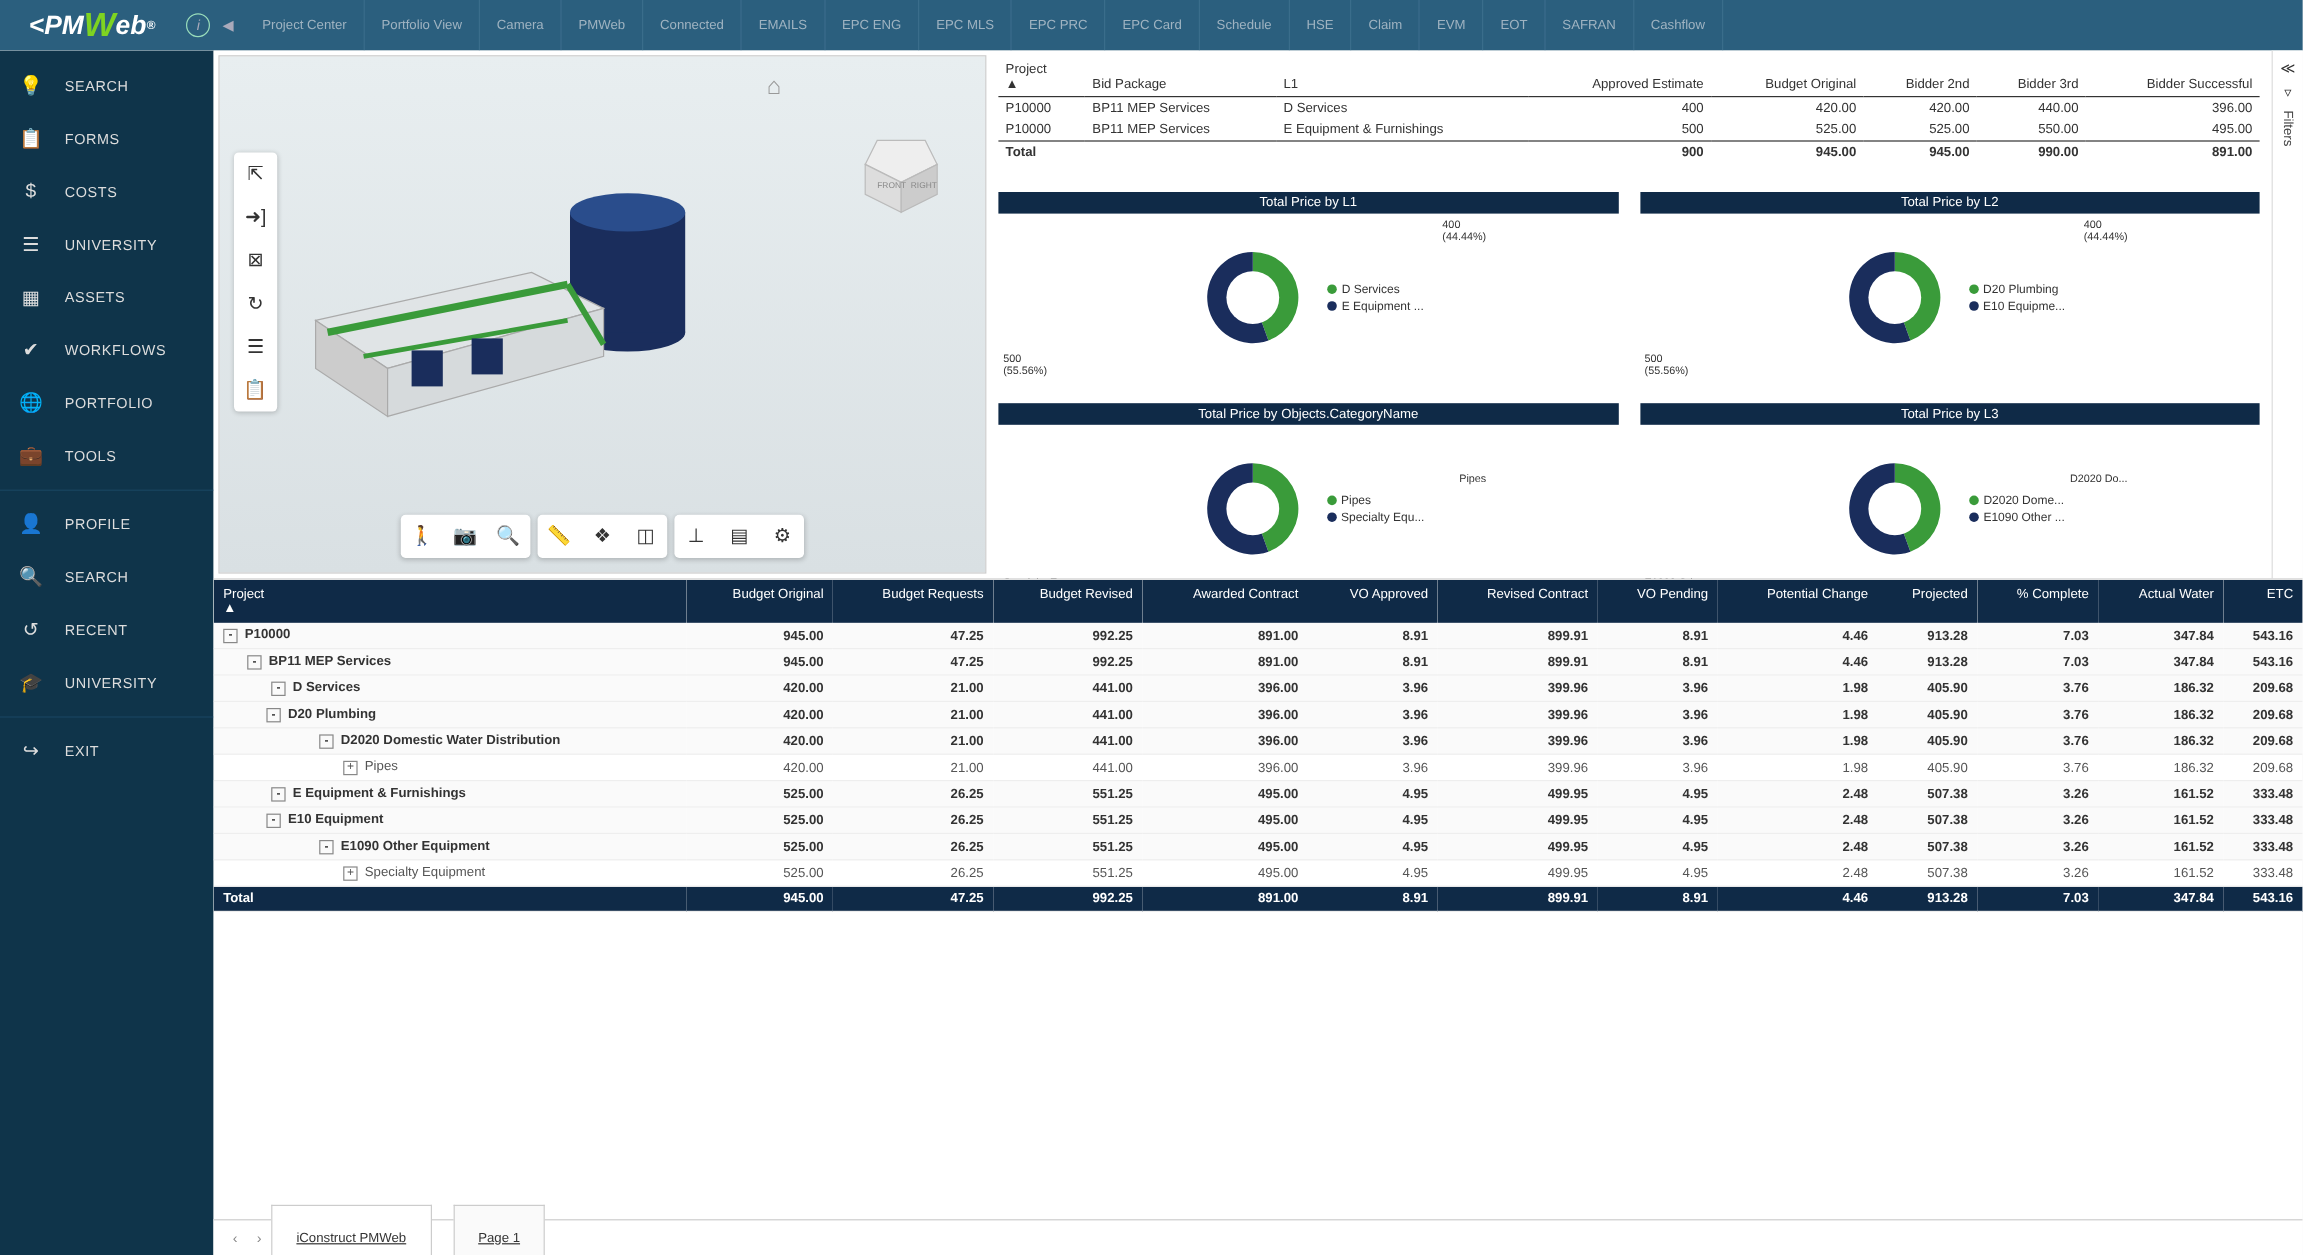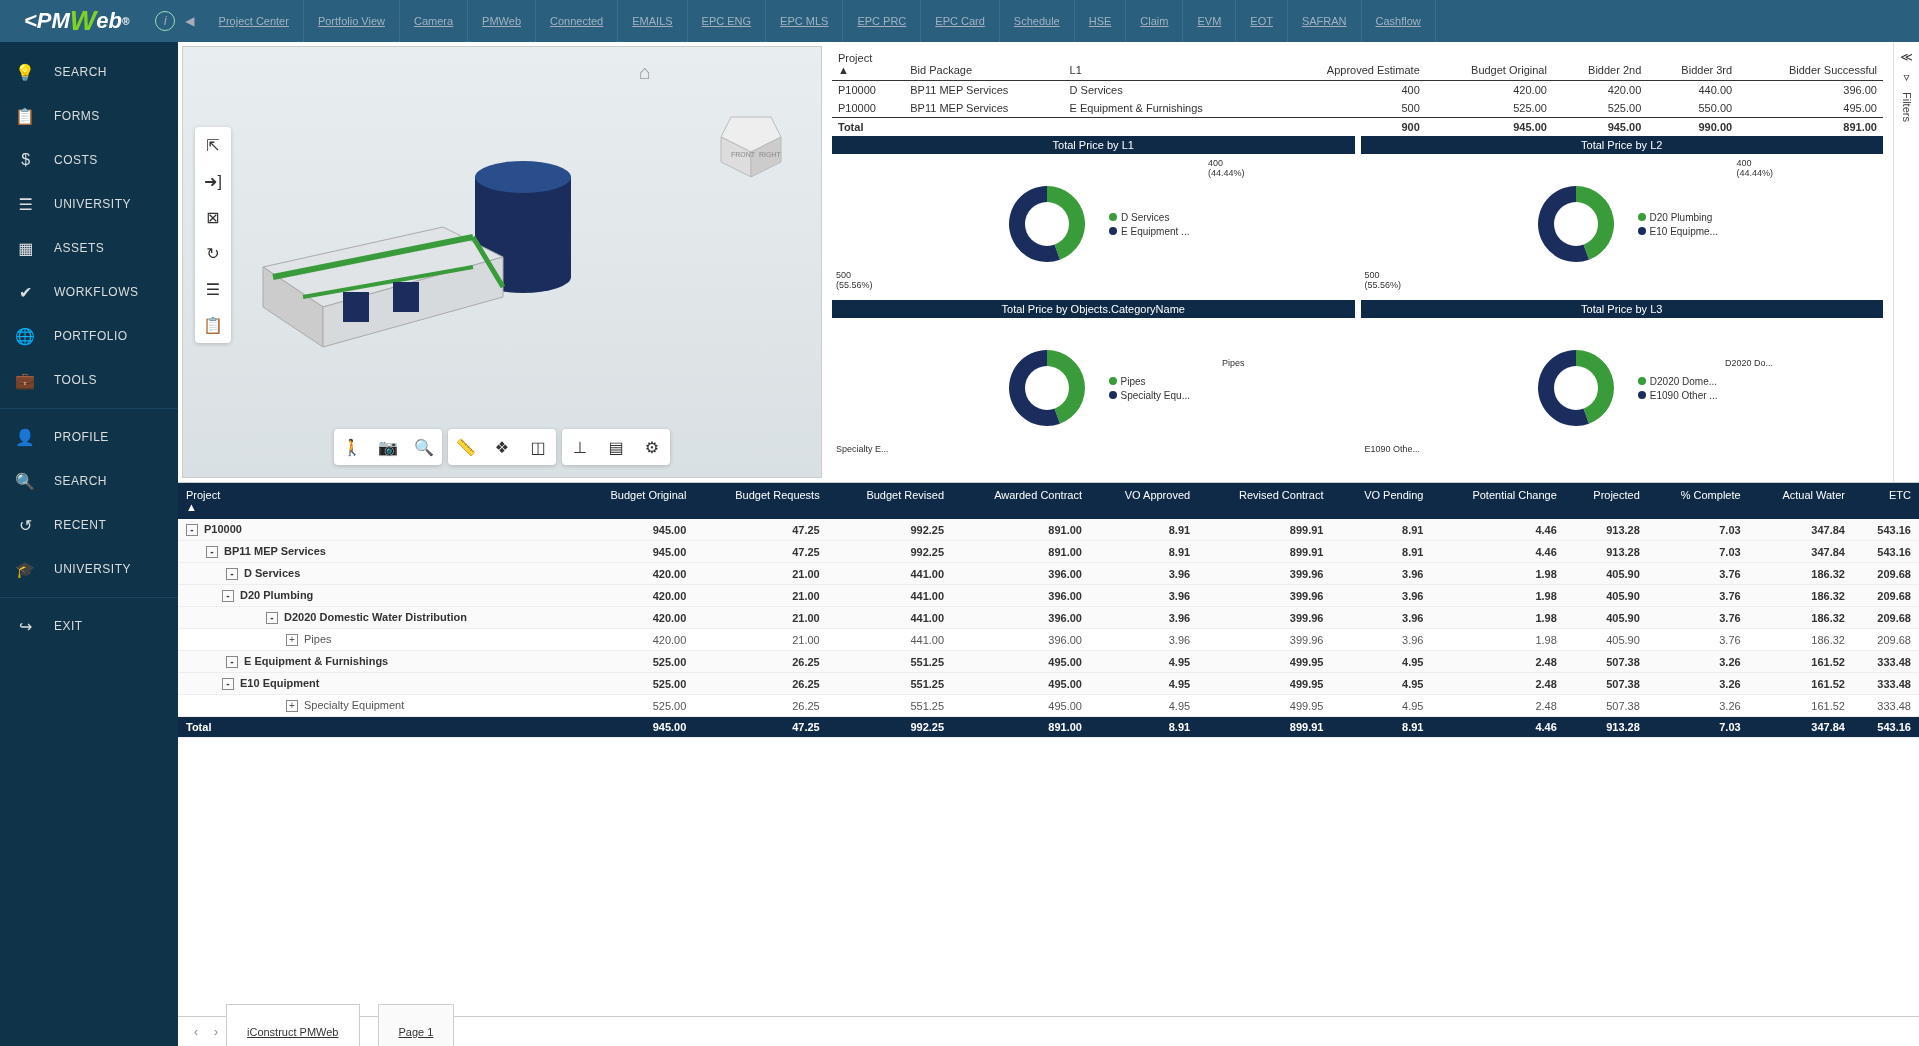--- a/index.html
+++ b/index.html
@@ -3,21 +3,21 @@
 <meta charset="utf-8">
 <style>
 * { box-sizing: border-box; margin: 0; padding: 0; }
 body { font-family: 'Segoe UI', Arial, sans-serif; font-size: 12px; color: #333; background: #f5f5f5; overflow: hidden; }
 .app { display: flex; flex-direction: column; height: 100vh; }
 .topbar { background: #2b5f7e; height: 42px; display: flex; align-items: center; padding: 0 8px; color: #aab; }
 .logo { color: #fff; font-size: 22px; font-weight: bold; font-style: italic; padding: 0 16px; display: flex; align-items: center; white-space: nowrap; }
 .logo .w { color: #7ed321; font-size: 28px; }
 .logo sup { font-size: 10px; }
 .info-icon { width: 20px; height: 20px; border: 1.5px solid #9db; border-radius: 50%; display: inline-flex; align-items: center; justify-content: center; margin: 0 10px; font-style: italic; }
-.toptabs { display: flex; height: 100%; flex: 1; overflow: hidden; text-decoration: underline; }
+.toptabs { display: flex; height: 100%; flex: 1; overflow: hidden; }
 .toptab { padding: 0 14px; display: flex; align-items: center; color: #9fb3c1; font-size: 11px; border-right: 1px solid #3a6d8b; cursor: pointer; white-space: nowrap; }
 .main { display: flex; flex: 1; overflow: hidden; }
 .sidebar { width: 178px; background: #0f344a; color: #ddd; display: flex; flex-direction: column; padding-top: 8px; }
 .side-item { display: flex; align-items: center; padding: 12px 16px; cursor: pointer; font-size: 12px; letter-spacing: 0.5px; }
 .side-icon { width: 20px; height: 20px; margin-right: 18px; display: inline-flex; align-items: center; justify-content: center; font-size: 16px; }
 .side-sep { border-top: 1px solid #1a4560; margin: 6px 0; }
 .content { flex: 1; display: flex; flex-direction: column; background: #fff; position: relative; }
 .upper { display: flex; height: 440px; }
 .viewer { width: 640px; background: linear-gradient(#e8eef0, #d9e0e3); position: relative; margin: 4px; border: 1px solid #ccc; }
 .viewer-toolbar-left { position: absolute; left: 12px; top: 80px; background: #fff; border-radius: 4px; box-shadow: 0 1px 4px rgba(0,0,0,0.2); display: flex; flex-direction: column; }
@@ -26,21 +26,21 @@
 .vbtn-group { background: #fff; border-radius: 4px; box-shadow: 0 1px 4px rgba(0,0,0,0.2); display: flex; }
 .home-icon { position: absolute; top: 14px; right: 170px; font-size: 20px; color: #999; cursor: pointer; }
 .cube { position: absolute; top: 60px; right: 30px; width: 80px; height: 80px; }
 .model { position: absolute; left: 60px; top: 90px; width: 380px; height: 260px; }
 .analytics { flex: 1; padding: 6px 10px 6px 6px; overflow: hidden; }
 .bid-table { width: 100%; border-collapse: collapse; font-size: 11px; }
 .bid-table th { text-align: left; font-weight: normal; padding: 4px 6px; border-bottom: 1px solid #333; vertical-align: bottom; }
 .bid-table th.r, .bid-table td.r { text-align: right; }
 .bid-table td { padding: 3px 6px; }
 .bid-table .total-row td { border-top: 1px solid #333; font-weight: bold; }
-.charts { display: grid; grid-template-columns: 1fr 1fr; gap: 6px; margin-top: 0; }
+.charts { display: grid; grid-template-columns: 1fr 1fr; gap: 18px; margin-top: 24px; }
 .chart { }
 .chart-title { background: #0f2a47; color: #fff; text-align: center; padding: 3px; font-size: 11px; }
 .chart-body { display: flex; align-items: center; justify-content: center; padding: 8px 4px; position: relative; height: 140px; }
 .donut { position: relative; width: 100px; height: 100px; flex-shrink: 0; }
 .legend { margin-left: 12px; font-size: 10px; }
 .legend-item { display: flex; align-items: center; margin: 3px 0; }
 .legend-dot { width: 8px; height: 8px; border-radius: 50%; margin-right: 4px; }
 .callout { position: absolute; font-size: 9px; color: #333; text-align: left; }
 .grid-wrap { flex: 1; overflow: auto; border-top: 1px solid #ccc; }
 .grid { width: 100%; border-collapse: collapse; font-size: 11px; }
@@ -461,20 +461,35 @@
                 <td class="r">495.00</td>
                 <td class="r">4.95</td>
                 <td class="r">499.95</td>
                 <td class="r">4.95</td>
                 <td class="r">2.48</td>
                 <td class="r">507.38</td>
                 <td class="r">3.26</td>
                 <td class="r">161.52</td>
                 <td class="r">333.48</td>
               </tr>
+              <tr class="sub4 group">
+                <td><span class="exp">-</span>E1090 Other Equipment</td>
+                <td class="r">525.00</td>
+                <td class="r">26.25</td>
+                <td class="r">551.25</td>
+                <td class="r">495.00</td>
+                <td class="r">4.95</td>
+                <td class="r">499.95</td>
+                <td class="r">4.95</td>
+                <td class="r">2.48</td>
+                <td class="r">507.38</td>
+                <td class="r">3.26</td>
+                <td class="r">161.52</td>
+                <td class="r">333.48</td>
+              </tr>
               <tr class="sub5 leaf">
                 <td><span class="exp">+</span>Specialty Equipment</td>
                 <td class="r">525.00</td>
                 <td class="r">26.25</td>
                 <td class="r">551.25</td>
                 <td class="r">495.00</td>
                 <td class="r">4.95</td>
                 <td class="r">499.95</td>
                 <td class="r">4.95</td>
                 <td class="r">2.48</td>

